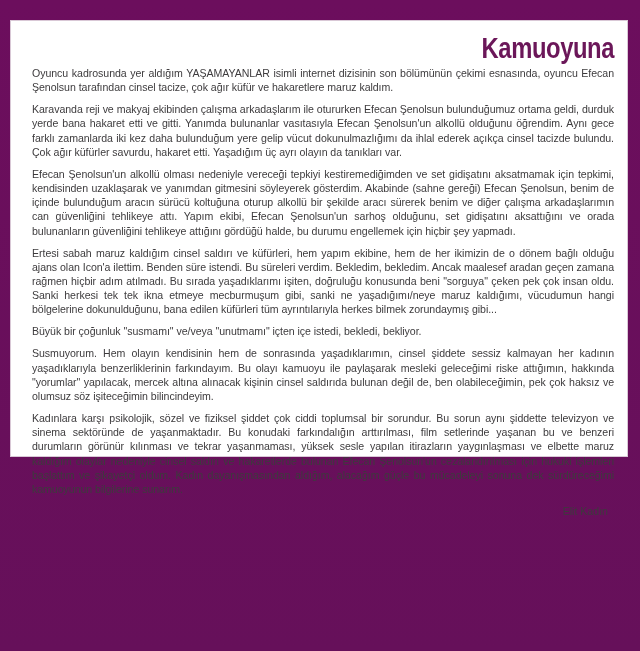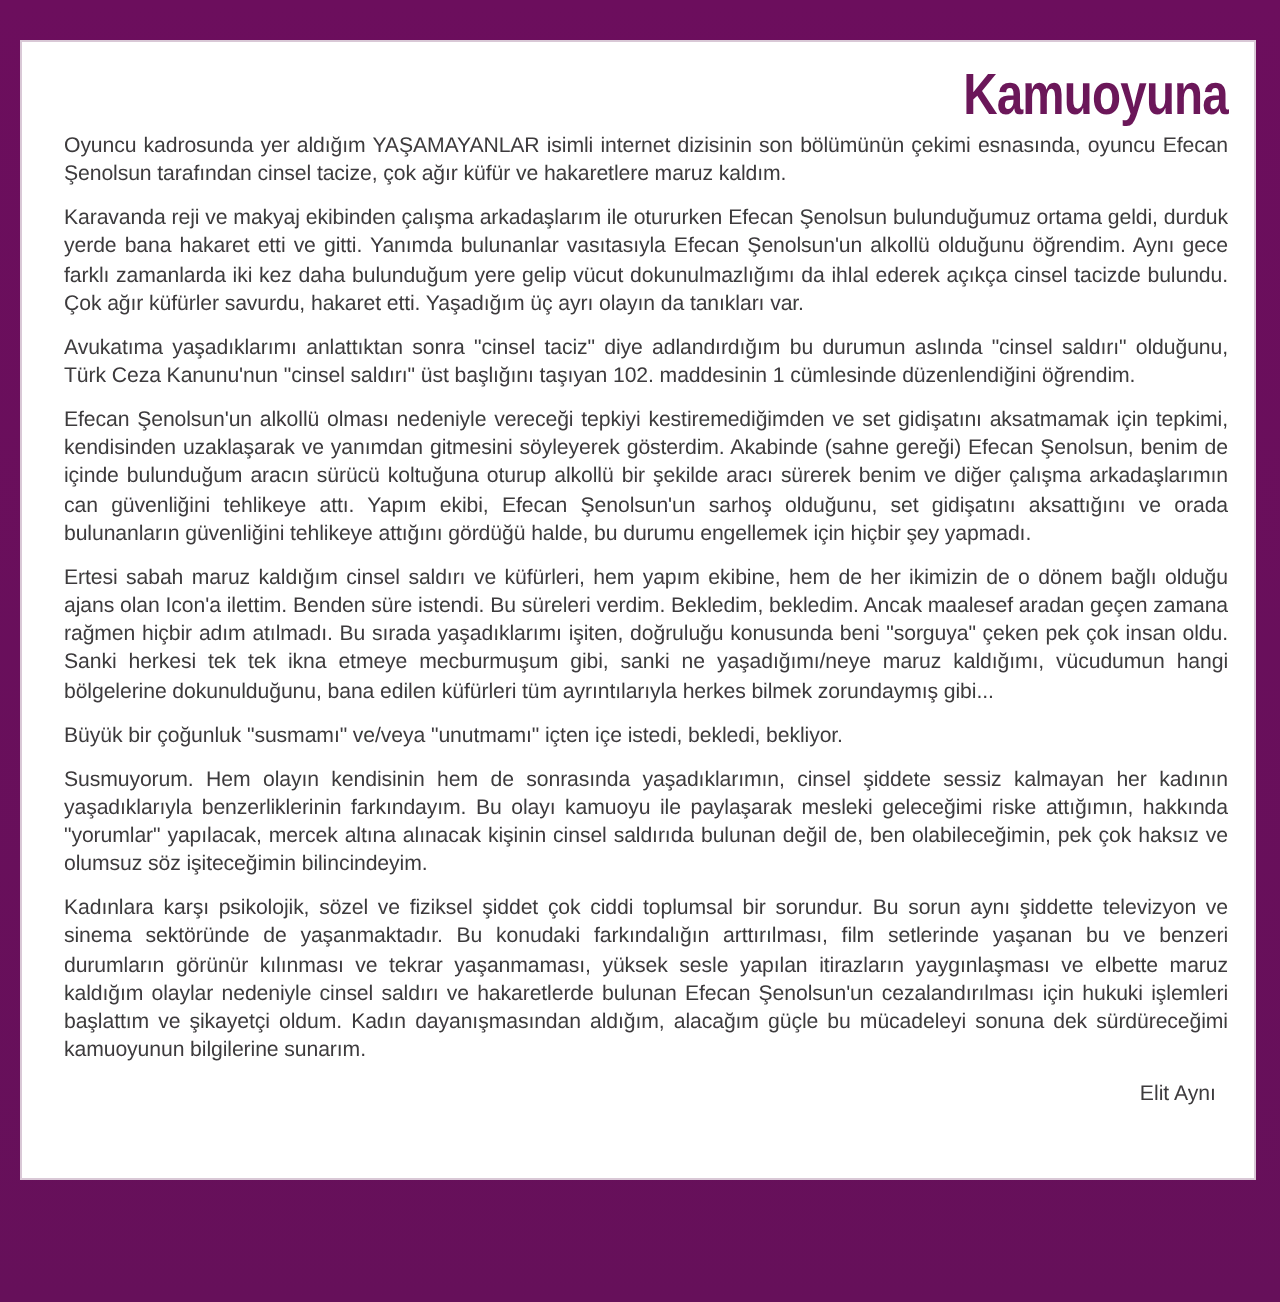--- a/index.html
+++ b/index.html
@@ -18,21 +18,21 @@
       position: absolute;
       left: 0; top: 0;
       width: 640px; height: 651px;
       background: linear-gradient(180deg, #6c0e5d 0%, #66105a 100%);
     }
     .paper {
       position: absolute;
       left: 10px;
       top: 20px;
       width: 618px;
-      height: 570px;
+      height: 437px;
       background: #ffffff;
       box-shadow: 0 0 0 1px #d9c8d6 inset;
       box-sizing: border-box;
       padding: 10px 14px 0 22px;
     }
     .title {
       text-align: right;
       color: #6b1759;
       font-family: "Liberation Sans", sans-serif;
       font-weight: bold;
@@ -70,21 +70,20 @@
 </head>
 <body>
 
 <div class="frame"></div>
 
 <div class="paper">
   <div class="title">Kamuoyuna</div>
 
   <p class="para">Oyuncu kadrosunda yer aldığım YAŞAMAYANLAR isimli internet dizisinin son bölümünün çekimi esnasında, oyuncu Efecan Şenolsun tarafından cinsel tacize, çok ağır küfür ve hakaretlere maruz kaldım.</p>
   <p class="para">Karavanda reji ve makyaj ekibinden çalışma arkadaşlarım ile otururken Efecan Şenolsun bulunduğumuz ortama geldi, durduk yerde bana hakaret etti ve gitti. Yanımda bulunanlar vasıtasıyla Efecan Şenolsun'un alkollü olduğunu öğrendim. Aynı gece farklı zamanlarda iki kez daha bulunduğum yere gelip vücut dokunulmazlığımı da ihlal ederek açıkça cinsel tacizde bulundu. Çok ağır küfürler savurdu, hakaret etti. Yaşadığım üç ayrı olayın da tanıkları var.</p>
-  <p class="para">Avukatıma yaşadıklarımı anlattıktan sonra "cinsel taciz" diye adlandırdığım bu durumun aslında "cinsel saldırı" olduğunu, Türk Ceza Kanunu'nun "cinsel saldırı" üst başlığını taşıyan 102. maddesinin 1 cümlesinde düzenlendiğini öğrendim.</p>
   <p class="para">Efecan Şenolsun'un alkollü olması nedeniyle vereceği tepkiyi kestiremediğimden ve set gidişatını aksatmamak için tepkimi, kendisinden uzaklaşarak ve yanımdan gitmesini söyleyerek gösterdim. Akabinde (sahne gereği) Efecan Şenolsun, benim de içinde bulunduğum aracın sürücü koltuğuna oturup alkollü bir şekilde aracı sürerek benim ve diğer çalışma arkadaşlarımın can güvenliğini tehlikeye attı. Yapım ekibi, Efecan Şenolsun'un sarhoş olduğunu, set gidişatını aksattığını ve orada bulunanların güvenliğini tehlikeye attığını gördüğü halde, bu durumu engellemek için hiçbir şey yapmadı.</p>
   <p class="para">Ertesi sabah maruz kaldığım cinsel saldırı ve küfürleri, hem yapım ekibine, hem de her ikimizin de o dönem bağlı olduğu ajans olan Icon'a ilettim. Benden süre istendi. Bu süreleri verdim. Bekledim, bekledim. Ancak maalesef aradan geçen zamana rağmen hiçbir adım atılmadı. Bu sırada yaşadıklarımı işiten, doğruluğu konusunda beni "sorguya" çeken pek çok insan oldu. Sanki herkesi tek tek ikna etmeye mecburmuşum gibi, sanki ne yaşadığımı/neye maruz kaldığımı, vücudumun hangi bölgelerine dokunulduğunu, bana edilen küfürleri tüm ayrıntılarıyla herkes bilmek zorundaymış gibi...</p>
   <p class="para">Büyük bir çoğunluk "susmamı" ve/veya "unutmamı" içten içe istedi, bekledi, bekliyor.</p>
   <p class="para">Susmuyorum. Hem olayın kendisinin hem de sonrasında yaşadıklarımın, cinsel şiddete sessiz kalmayan her kadının yaşadıklarıyla benzerliklerinin farkındayım. Bu olayı kamuoyu ile paylaşarak mesleki geleceğimi riske attığımın, hakkında "yorumlar" yapılacak, mercek altına alınacak kişinin cinsel saldırıda bulunan değil de, ben olabileceğimin, pek çok haksız ve olumsuz söz işiteceğimin bilincindeyim.</p>
   <p class="para">Kadınlara karşı psikolojik, sözel ve fiziksel şiddet çok ciddi toplumsal bir sorundur. Bu sorun aynı şiddette televizyon ve sinema sektöründe de yaşanmaktadır. Bu konudaki farkındalığın arttırılması, film setlerinde yaşanan bu ve benzeri durumların görünür kılınması ve tekrar yaşanmaması, yüksek sesle yapılan itirazların yaygınlaşması ve elbette maruz kaldığım olaylar nedeniyle cinsel saldırı ve hakaretlerde bulunan Efecan Şenolsun'un cezalandırılması için hukuki işlemleri başlattım ve şikayetçi oldum. Kadın dayanışmasından aldığım, alacağım güçle bu mücadeleyi sonuna dek sürdüreceğimi kamuoyunun bilgilerine sunarım.</p>
 
-  <div class="signature">Elit Aynı</div>
+  <div class="signature">Elit Kadın</div>
 </div>
 
 </body></html>

